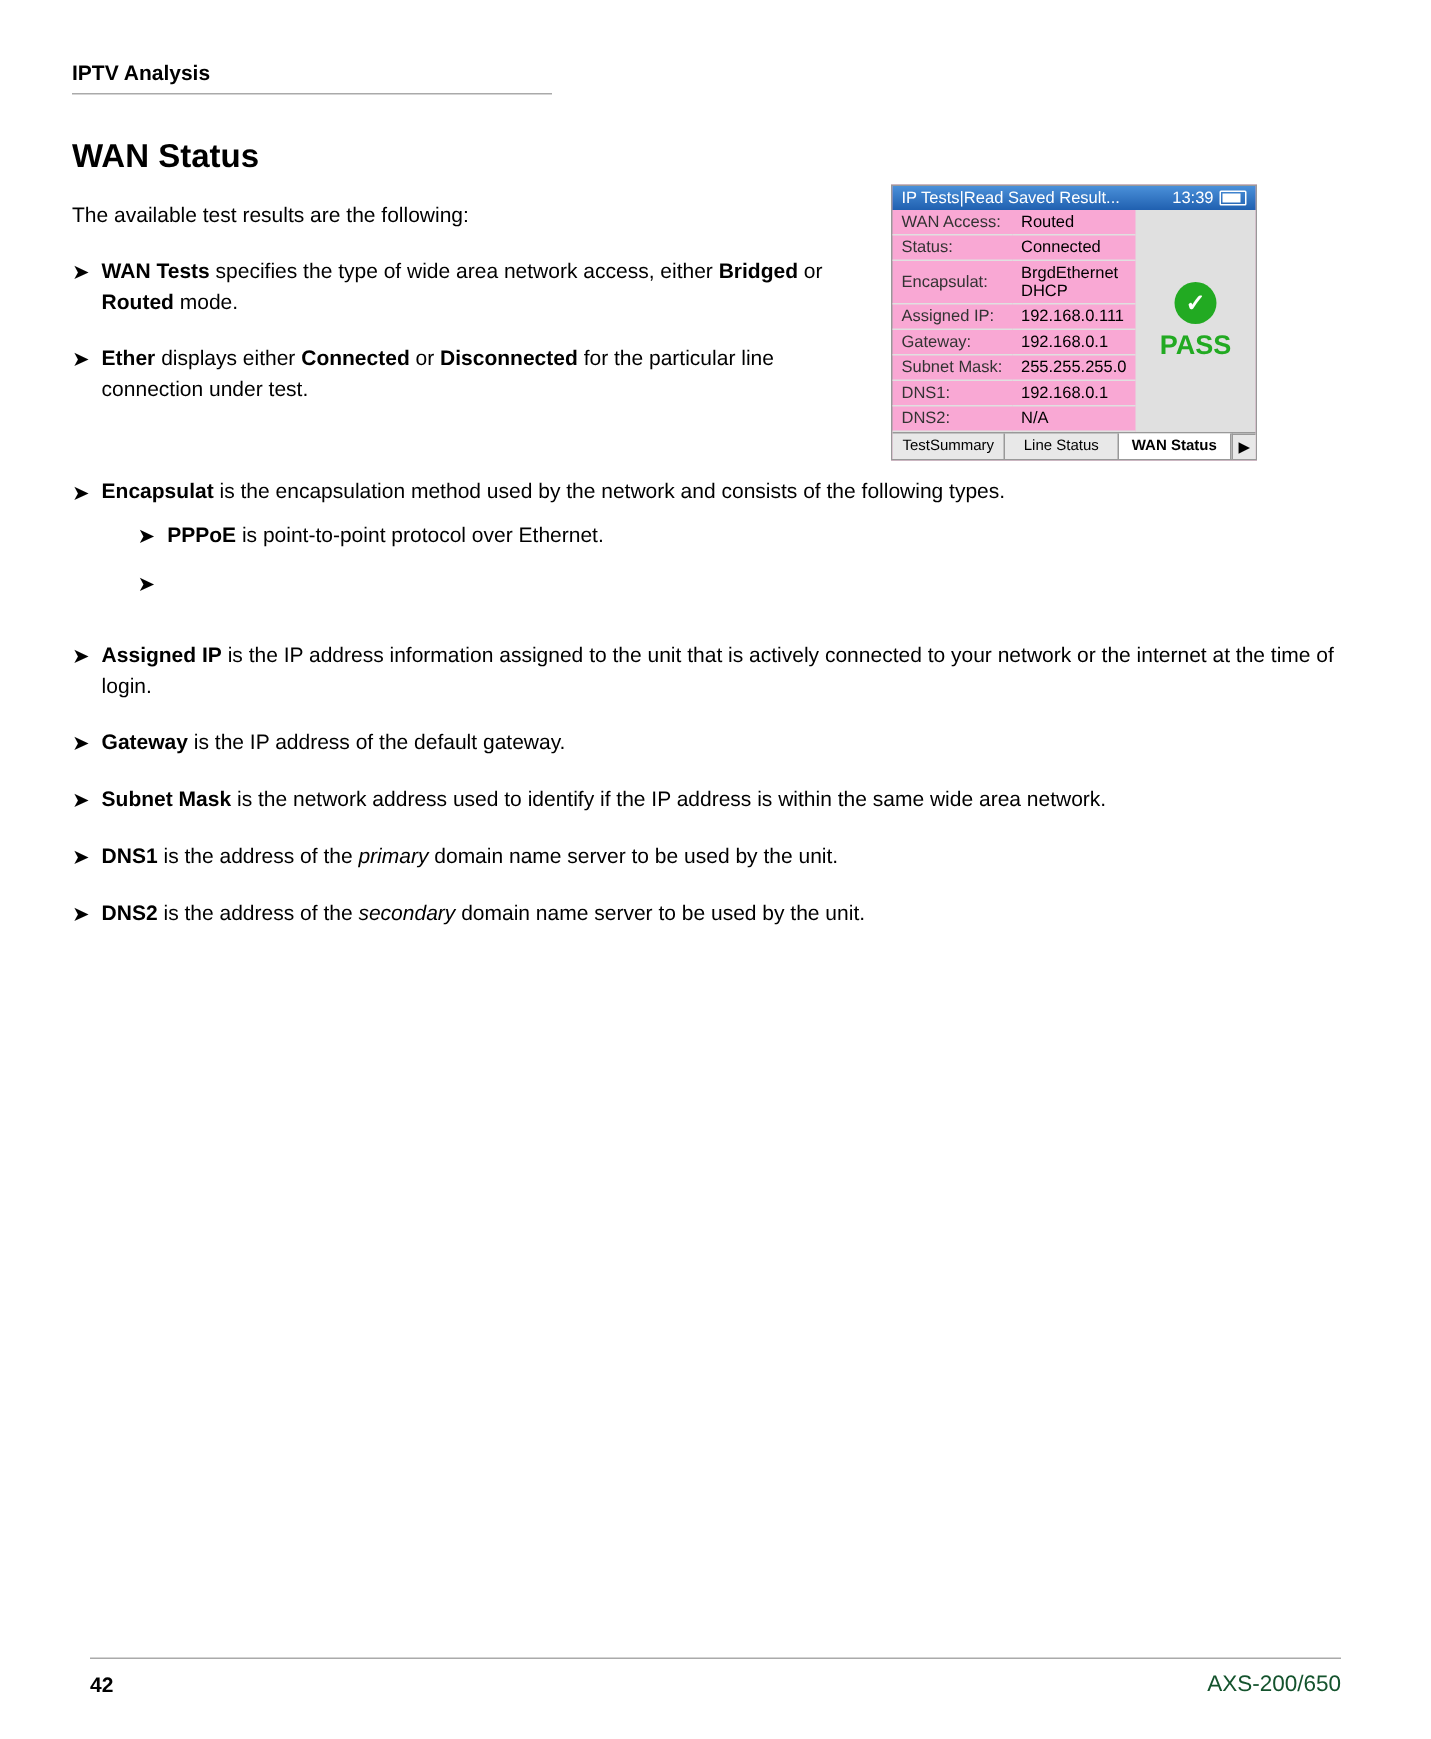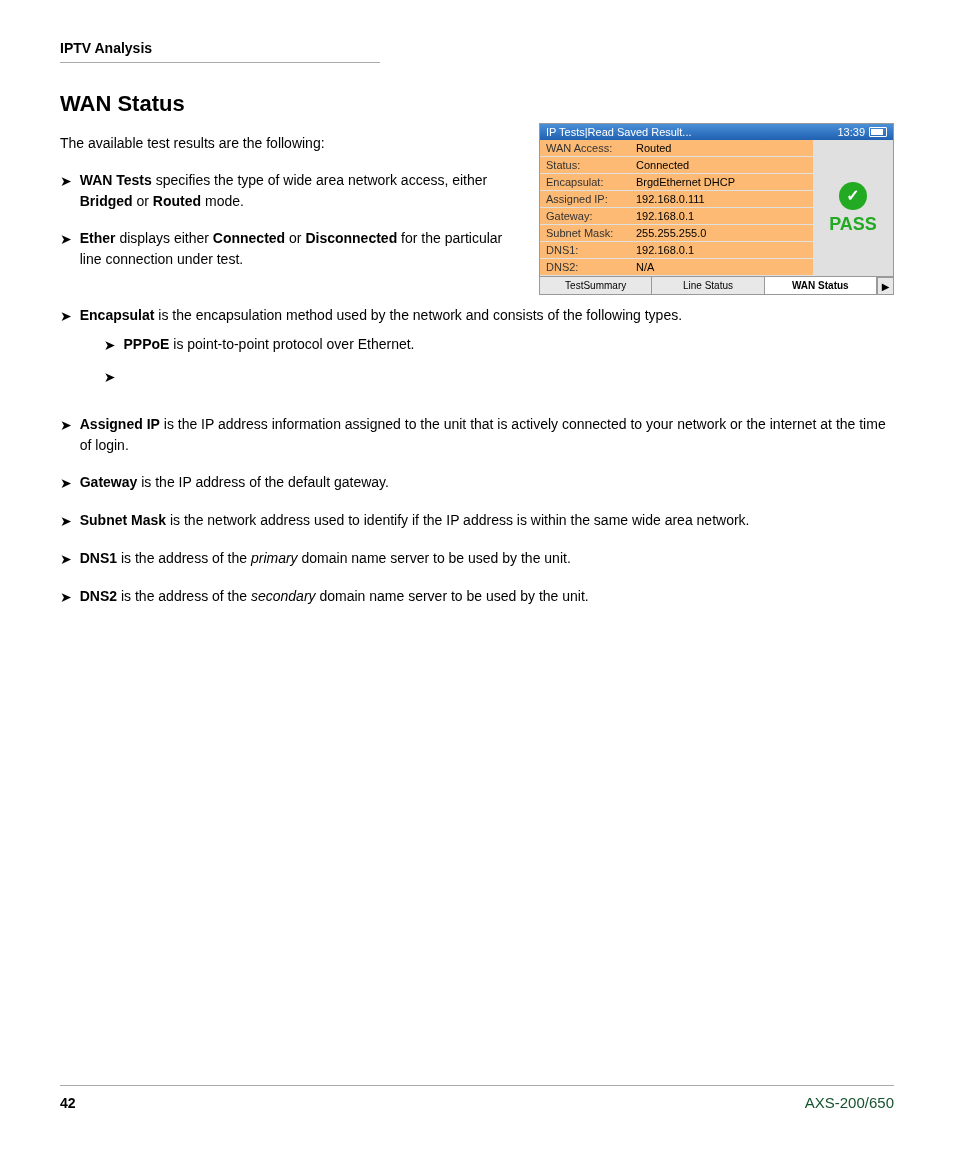--- a/index.html
+++ b/index.html
@@ -8,21 +8,21 @@
       font-family: Arial, Helvetica, sans-serif;
       font-size: 14px;
       color: #000;
       background: #fff;
       width: 954px;
       min-height: 1159px;
       position: relative;
     }
 
     .page-container {
-      padding: 40px 60px 60px 60px;
+      padding: 40px 60px 60px 48px;
     }
 
     
     .header {
       margin-bottom: 4px;
     }
     .header-title {
       font-weight: bold;
       font-size: 14px;
     }
@@ -110,24 +110,24 @@
       align-items: flex-start;
       gap: 8px;
       margin-bottom: 10px;
       font-size: 14px;
       line-height: 1.5;
     }
 
     
     .device-screen {
       border: 1px solid #999;
-      background: #fdba74;
+      background: #f9a8d4;
       font-size: 11px;
       font-family: Arial, sans-serif;
-      width: 355px;
+      width: 244px;
     }
 
     .device-titlebar {
       background: linear-gradient(to bottom, #4a90d9, #2060b0);
       color: #fff;
       display: flex;
       justify-content: space-between;
       align-items: center;
       padding: 2px 6px;
       font-size: 11px;
@@ -268,21 +268,21 @@
     }
 
     
     .full-width-bullets {
       margin-top: 10px;
     }
 
     
     .page-footer {
       position: absolute;
-      bottom: 48px;
+      bottom: 28px;
       left: 60px;
       right: 60px;
       display: flex;
       justify-content: space-between;
       align-items: center;
       border-top: 1px solid #aaa;
       padding-top: 8px;
     }
 
     .footer-page-num {

